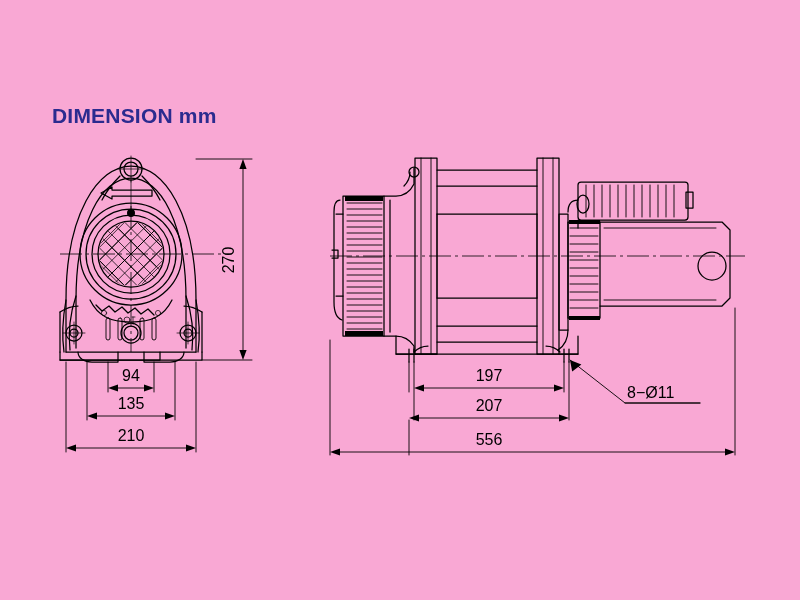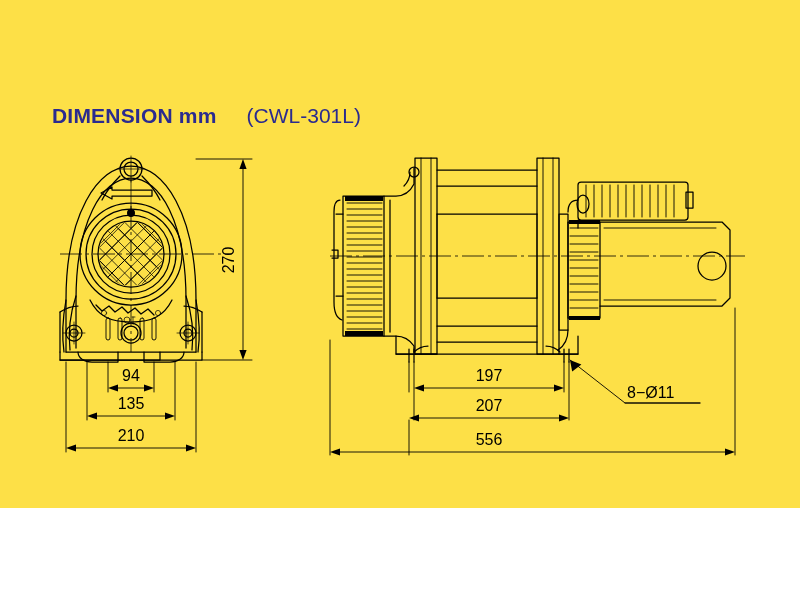--- a/index.html
+++ b/index.html
@@ -13,22 +13,22 @@
     height: 600px;
     font-family: "Liberation Sans", sans-serif;
     overflow: hidden;
     position: relative;
   }
   #sheet {
     position: absolute;
     left: 0;
     top: 0;
     width: 800px;
-    height: 508px;
-    background: #fde047;
+    height: 600px;
+    background: #f9a8d4;
   }
   .title-block {
     position: absolute;
     left: 52px;
     top: 104px;
     display: flex;
     align-items: baseline;
     white-space: nowrap;
   }
   .title-main {
@@ -90,21 +90,20 @@
   }
   .solidfill { fill: #000000; stroke: none; }
 </style>
 </head>
 <body>
 
 <div id="sheet">
 
   <div class="title-block">
     <span class="title-main">DIMENSION mm</span>
-    <span class="title-model">(CWL-301L)</span>
   </div>
 
   <svg class="draw" viewBox="0 0 800 600">
 
     <g>
 
       <path class="ln" d="M 66 352 L 66 300 C 66 214 98 166 131 166 C 164 166 196 214 196 300 L 196 352"></path>
 
       <path class="ln" d="M 76 348 L 76 300 C 76 222 102 178 131 178 C 160 178 186 222 186 300 L 186 348"></path>
 

